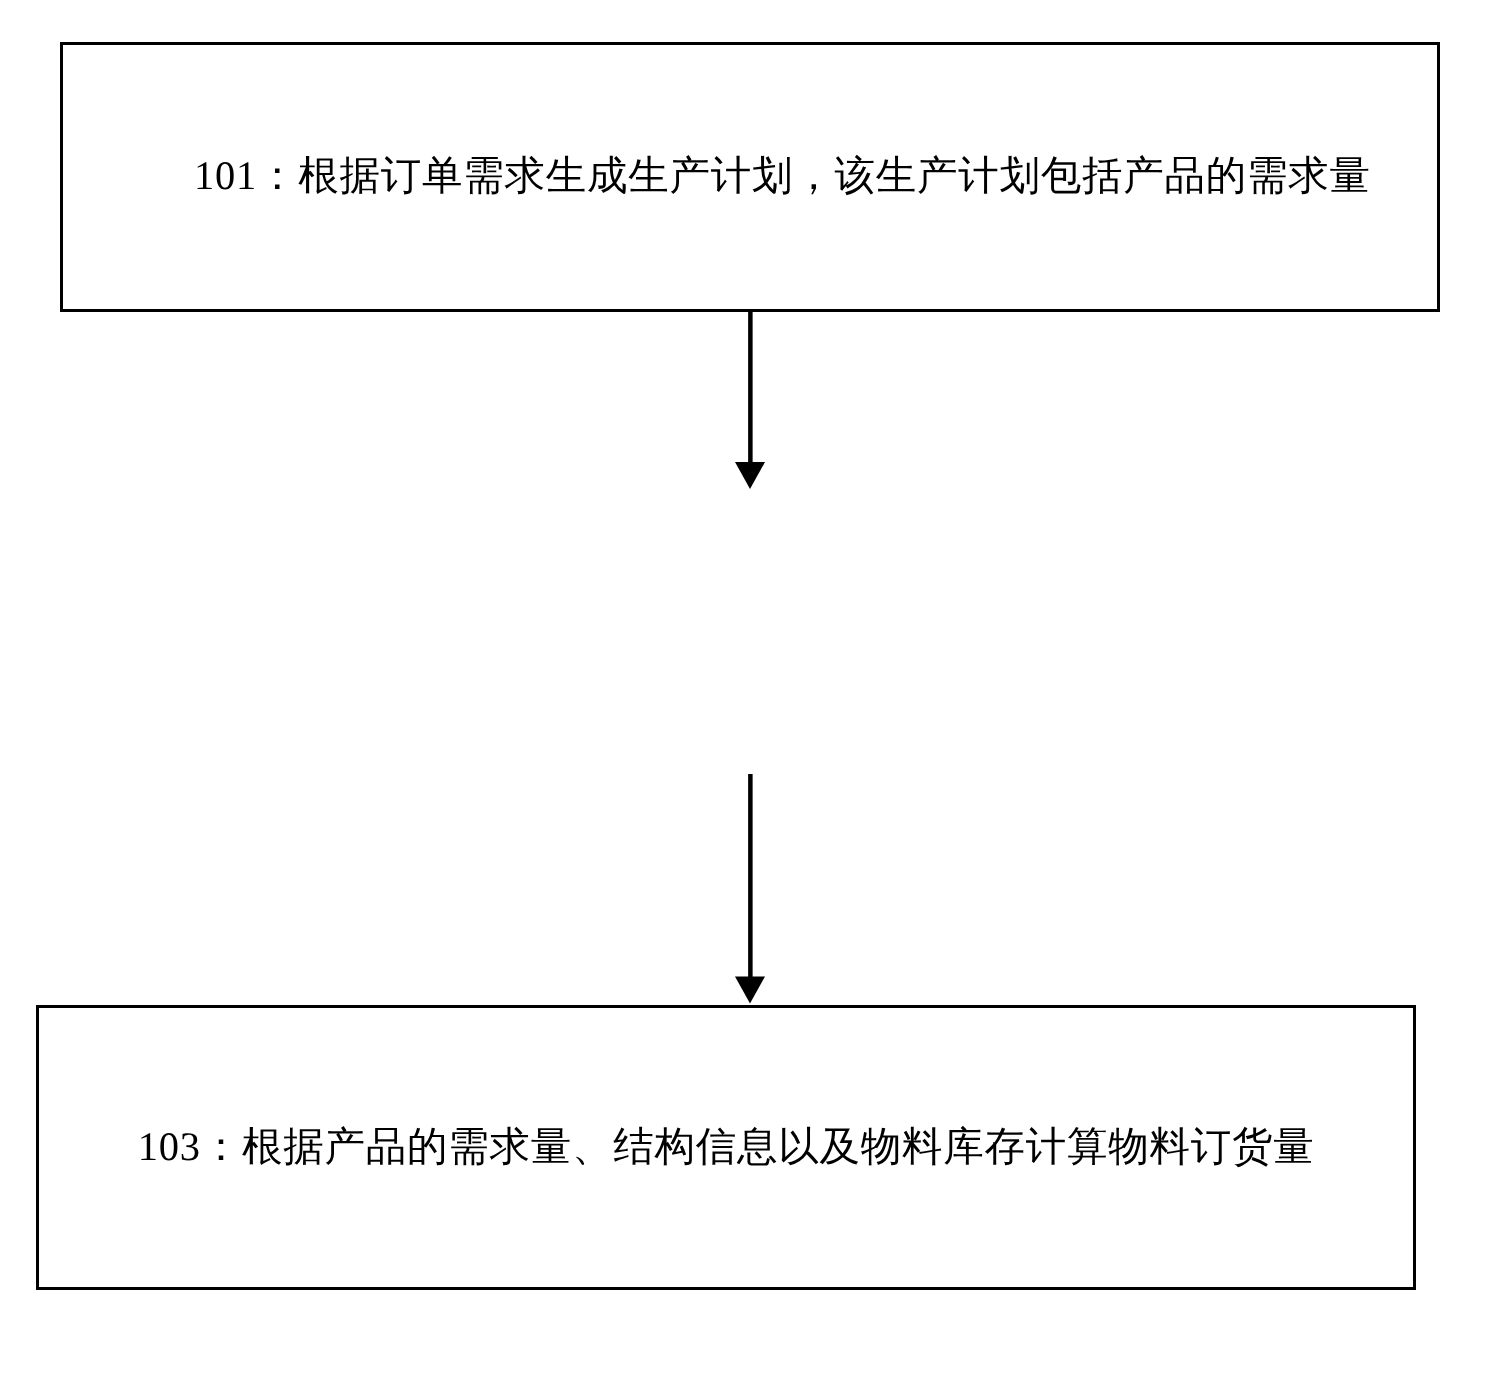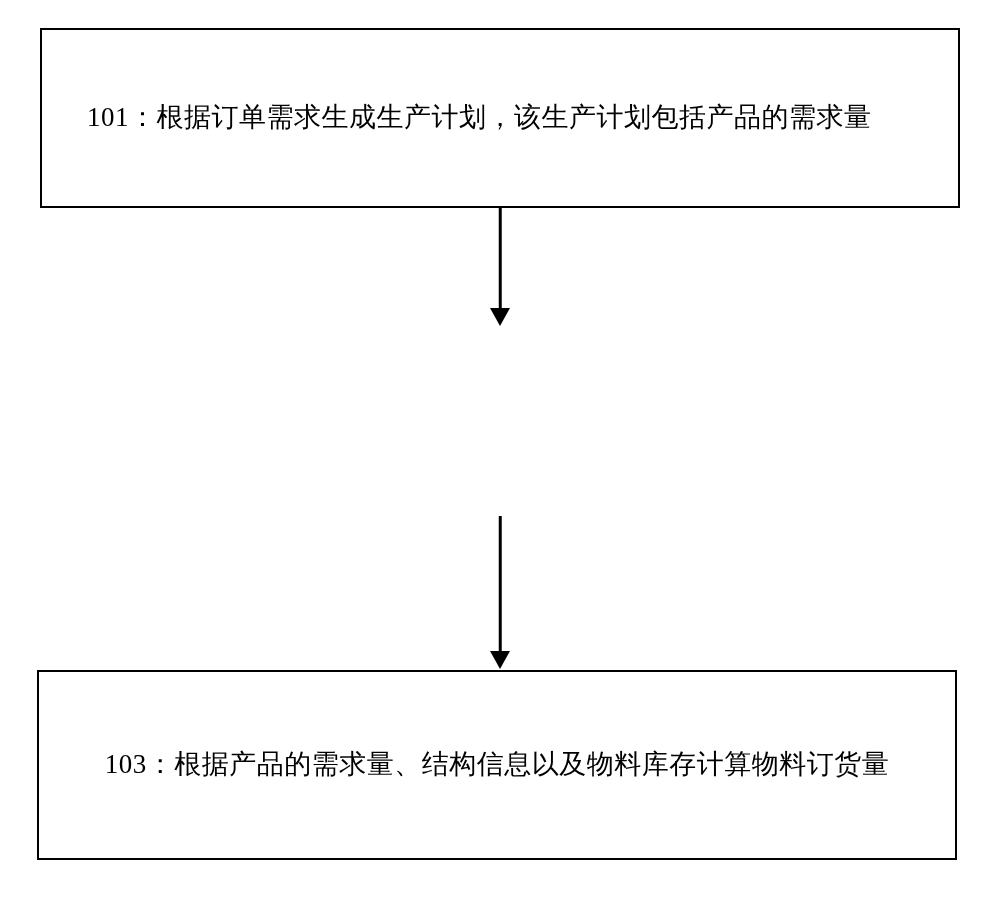--- a/index.html
+++ b/index.html
@@ -44,31 +44,31 @@
     left: 50%;
     transform: translateX(-50%);
     width: 0;
     height: 0;
     border-left: 10px solid transparent;
     border-right: 10px solid transparent;
     border-top: 18px solid #000;
   }
   
   #box1 { left: 40px; top: 28px; width: 920px; height: 180px; }
-  #box1 .label { text-align: left; width: 100%; padding-left: 45px; padding-right: 36px; }
+  #box1 .label { text-align: center; width: 100%; padding-left: 45px; padding-right: 36px; margin-left: 34px; }
 
   #shaft1 { top: 208px; height: 105px; }
   #head1  { top: 308px; }
 
   #box2 { left: 40px; top: 326px; width: 920px; height: 190px; }
 
   #shaft2 { top: 516px; height: 140px; }
   #head2  { top: 651px; }
 
-  #box3 { left: 37px; top: 670px; width: 920px; height: 190px; }
+  #box3 { left: 24px; top: 670px; width: 920px; height: 190px; }
 </style>
 </head>
 <body>
 
 <div class="canvas">
 
   <div id="box1" class="box">
     <div class="label">101：根据订单需求生成生产计划，该生产计划包括产品的需求量</div>
   </div>
 

